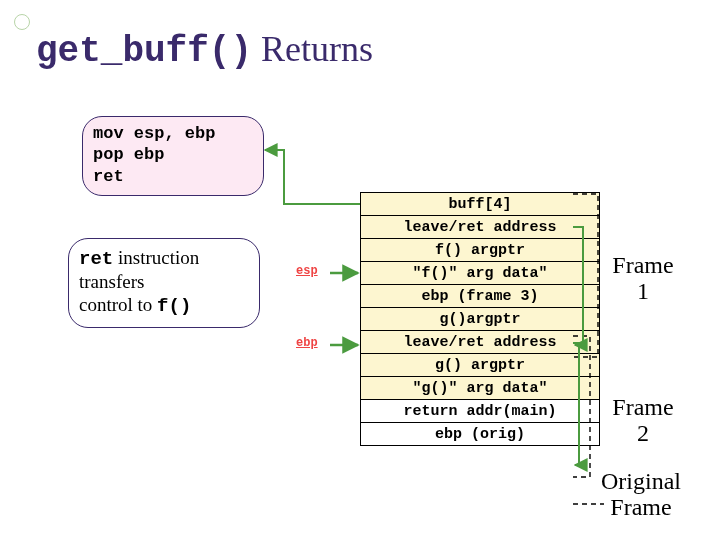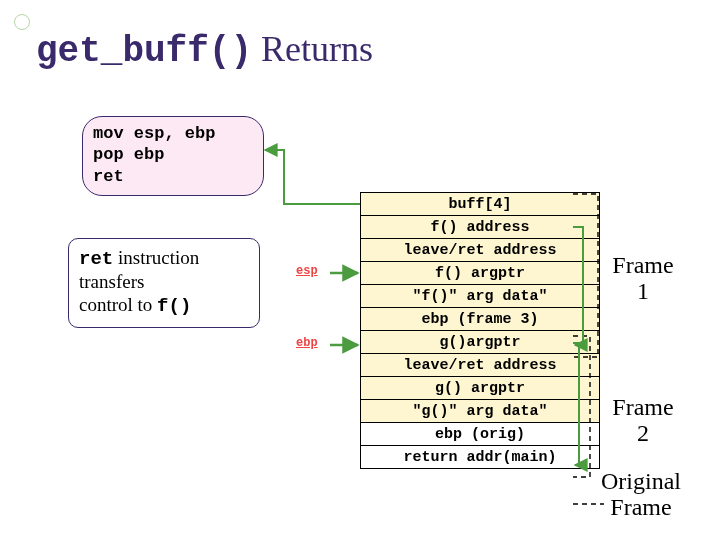--- a/index.html
+++ b/index.html
@@ -40,21 +40,21 @@
     font-weight: bold;
     font-size: 17px;
     line-height: 1.25;
     white-space: pre;
   }
   .callout {
     position: absolute;
     top: 238px; left: 68px;
     width: 170px;
     border: 1px solid #3a2a6b;
-    border-radius: 10px;
+    border-radius: 20px;
     background: #fff;
     padding: 8px 10px 10px 10px;
     font-size: 19px;
     line-height: 1.2;
     color: #000;
   }
   .callout .mono { font-family: "Courier New", monospace; font-weight: bold; }
   .stack {
     position: absolute;
     top: 192px; left: 360px;
@@ -116,23 +116,20 @@
 
 <div class="ptr-label" style="top:264px; left:296px;">esp</div>
 <div class="ptr-label" style="top:336px; left:296px;">ebp</div>
 
 <table class="stack">
   <tbody id="stack-body">
       <tr>
         <td>buff[4]</td>
       </tr>
       <tr>
-        <td>f() address</td>
-      </tr>
-      <tr>
         <td>leave/ret address</td>
       </tr>
       <tr>
         <td>f() argptr</td>
       </tr>
       <tr>
         <td>"f()" arg data"</td>
       </tr>
       <tr>
         <td>ebp (frame 3)</td>
@@ -143,24 +140,24 @@
       <tr>
         <td>leave/ret address</td>
       </tr>
       <tr>
         <td>g() argptr</td>
       </tr>
       <tr>
         <td>"g()" arg data"</td>
       </tr>
       <tr>
-        <td class="white">ebp (orig)</td>
+        <td class="white">return addr(main)</td>
       </tr>
       <tr>
-        <td class="white">return addr(main)</td>
+        <td class="white">ebp (orig)</td>
       </tr>
     </tbody>
 </table>
 
 <div class="frame-label" style="top:252px; left:608px; width:70px; white-space:pre;">Frame
 1</div>
 <div class="frame-label" style="top:394px; left:608px; width:70px; white-space:pre;">Frame
 2</div>
 <div class="frame-label" style="top:468px; left:594px; width:94px; white-space:pre;">Original
 Frame</div>

